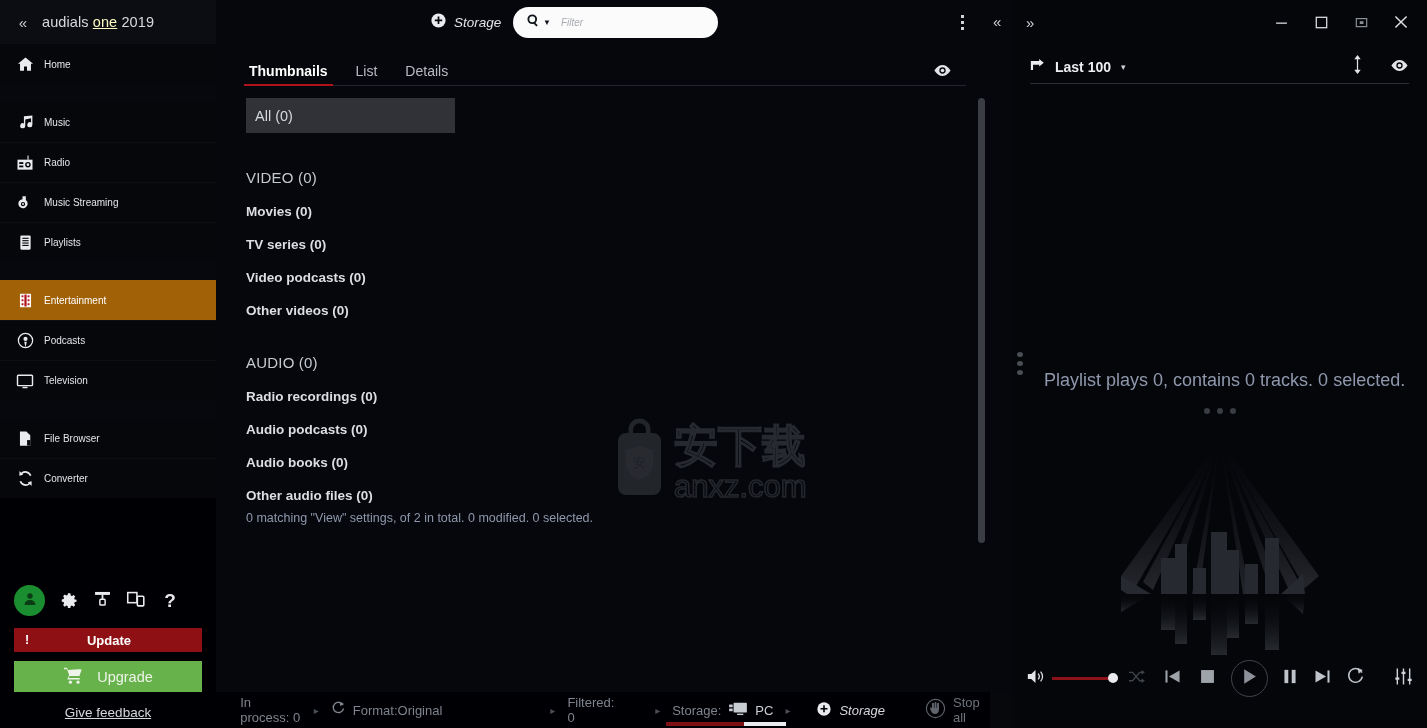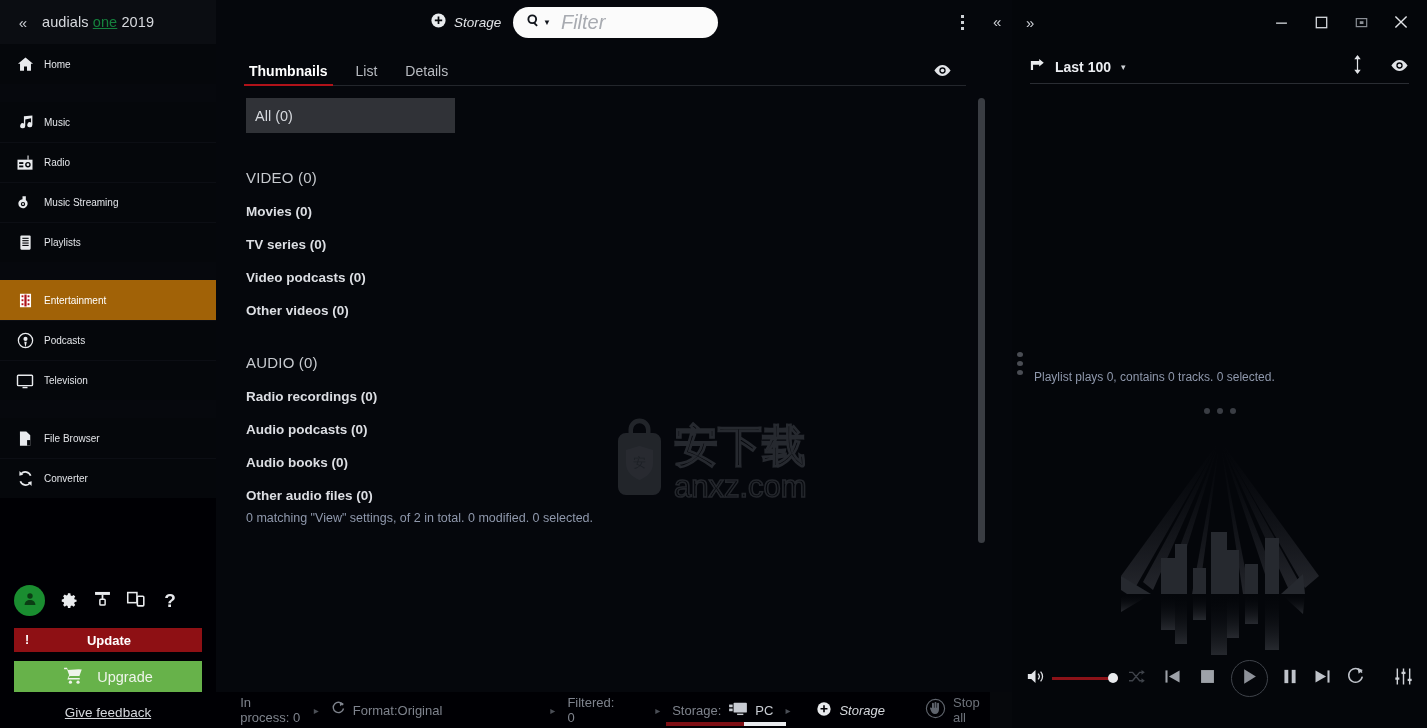--- a/index.html
+++ b/index.html
@@ -16,21 +16,21 @@
     position: absolute; left: 0; top: 0; width: 216px; height: 728px;
     background: #000004;
   }
   .side-title {
     height: 44px; display: flex; align-items: center; padding-left: 10px;
     background: #0b0d12;
   }
   .dbl-chev { color: #c9ccd2; font-size: 15px; width: 26px; text-align: center; cursor: pointer; }
   .brand { font-size: 14.5px; margin-left: 6px; letter-spacing: .1px; }
   .brand .b1 { color: #d7d9de; }
-  .brand .b2 { color: #15803d; text-decoration: underline; }
+  .brand .b2 { color: #fef9c3; text-decoration: underline; }
   .brand .b3 { color: #d7d9de; }
 
   .nav-group { background: #05070b; }
   .nav-gap { height: 18px; background: #06080d; }
   .nav-item {
     height: 40px; display: flex; align-items: center; padding-left: 10px;
     cursor: pointer; position: relative;
   }
   .nav-item + .nav-item { border-top: 1px solid #0c0e14; }
   .nav-item .ico { width: 30px; display: flex; align-items: center; justify-content: center; }
@@ -68,21 +68,21 @@
   .main-toolbar { height: 44px; display: flex; align-items: center; justify-content: center; gap: 0; position: relative; }
   .storage-btn { display: flex; align-items: center; gap: 7px; cursor: pointer; position: absolute; left: 214px; }
   .storage-btn .txt { font-size: 13.5px; font-style: italic; color: #e1e3e7; }
   .filterbox {
     position: absolute; left: 297px; width: 205px; height: 31px; border-radius: 16px;
     background: #fbfbfb; display: flex; align-items: center; padding-left: 13px; cursor: text;
   }
   .filterbox .caret { color: #11151c; font-size: 8px; margin-left: 2px; }
   .filterbox input {
     border: none; outline: none; background: transparent; flex: 1;
-    font-family: "Liberation Sans", sans-serif; font-size: 20px; font-style: italic;
+    font-family: "Liberation Sans", sans-serif; font-size: 10px; font-style: italic;
     color: #20242b; padding-left: 10px;
   }
   .filterbox input::placeholder { color: #a8abb1; font-style: italic; }
   .kebab { position: absolute; left: 741px; display: flex; flex-direction: column; gap: 3px; cursor: pointer; padding: 4px; }
   .kebab i { width: 3px; height: 3px; background: #cfd2d7; display: block; }
 
   .tabs-row {
     margin: 14px 24px 0 30px; height: 28px; display: flex; align-items: flex-end;
     border-bottom: 1px solid #23262c; position: relative;
   }
@@ -121,21 +121,21 @@
 
   .playlist-head { margin: 6px 18px 0 18px; height: 34px; display: flex; align-items: center; border-bottom: 1px solid #2a2d33; }
   .pl-sel { display: flex; align-items: center; gap: 8px; cursor: pointer; }
   .pl-sel .txt { font-size: 14px; font-weight: bold; color: #eceef2; }
   .pl-sel .caret { color: #cfd2d7; font-size: 9px; margin-left: 2px; }
   .pl-icons { margin-left: auto; display: flex; align-items: center; gap: 26px; }
 
   .drag-dots { position: absolute; left: 5px; top: 352px; display: flex; flex-direction: column; gap: 4px; cursor: ns-resize; }
   .drag-dots i { width: 6px; height: 5px; border-radius: 50%; background: #4a4d54; display: block; }
 
-  .pl-status { position: absolute; left: 22px; top: 370px; font-size: 12px; color: #8f98ac; }
+  .pl-status { position: absolute; left: 32px; top: 370px; font-size: 18px; color: #8f98ac; }
   .pl-ellipsis { position: absolute; left: 0; right: 0; top: 408px; display: flex; justify-content: center; gap: 7px; }
   .pl-ellipsis i { width: 6px; height: 6px; border-radius: 50%; background: #3a3d44; display: block; }
 
   .logo-watermark { position: absolute; left: 50%; transform: translateX(-50%); top: 440px; pointer-events: none; }
 
   
   .player { position: absolute; left: 0; bottom: 22px; width: 415px; height: 56px; display: flex; align-items: center; padding: 0 14px; }
   .p-btn { display: flex; align-items: center; justify-content: center; cursor: pointer; }
   .volbar { width: 66px; height: 14px; position: relative; margin: 0 6px 0 7px; cursor: pointer; }
   .volbar .track { position: absolute; top: 6px; left: 0; width: 66px; height: 2.5px; background: #8c1218; }

